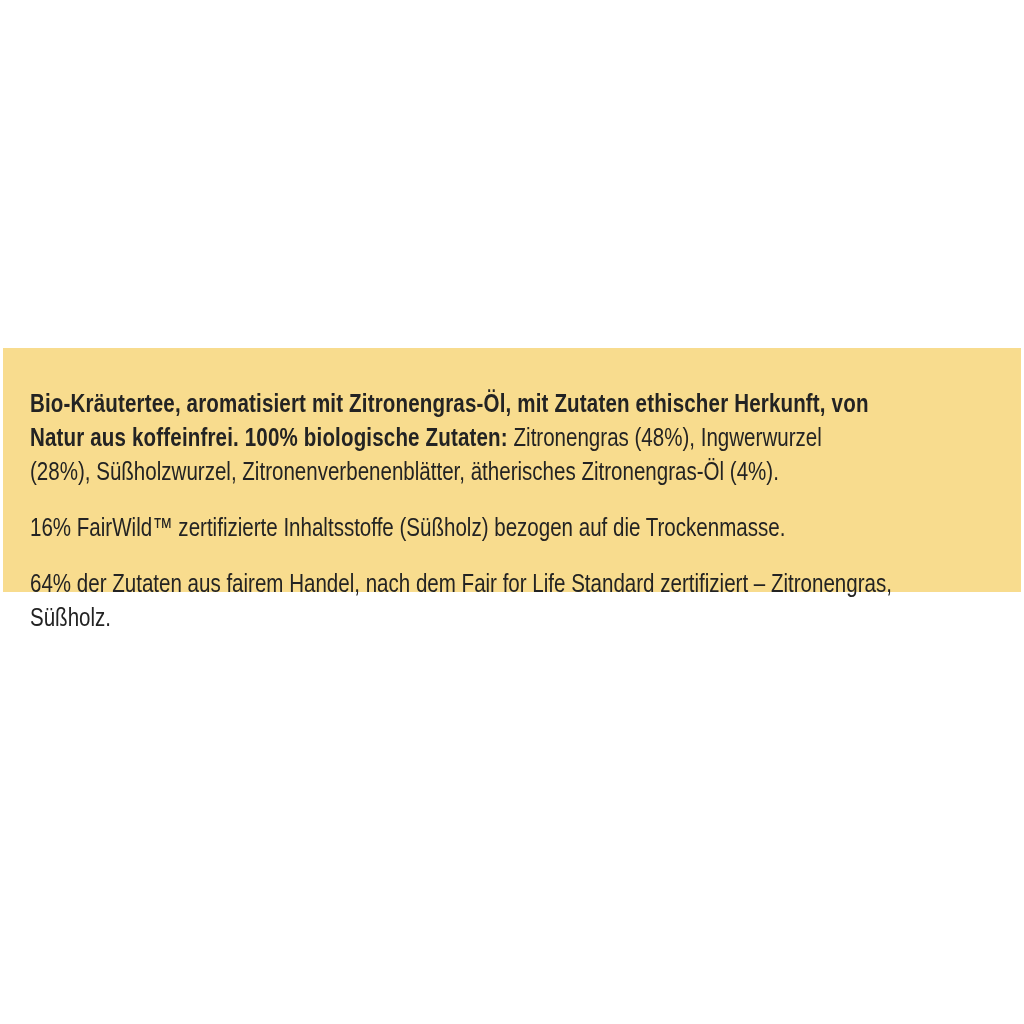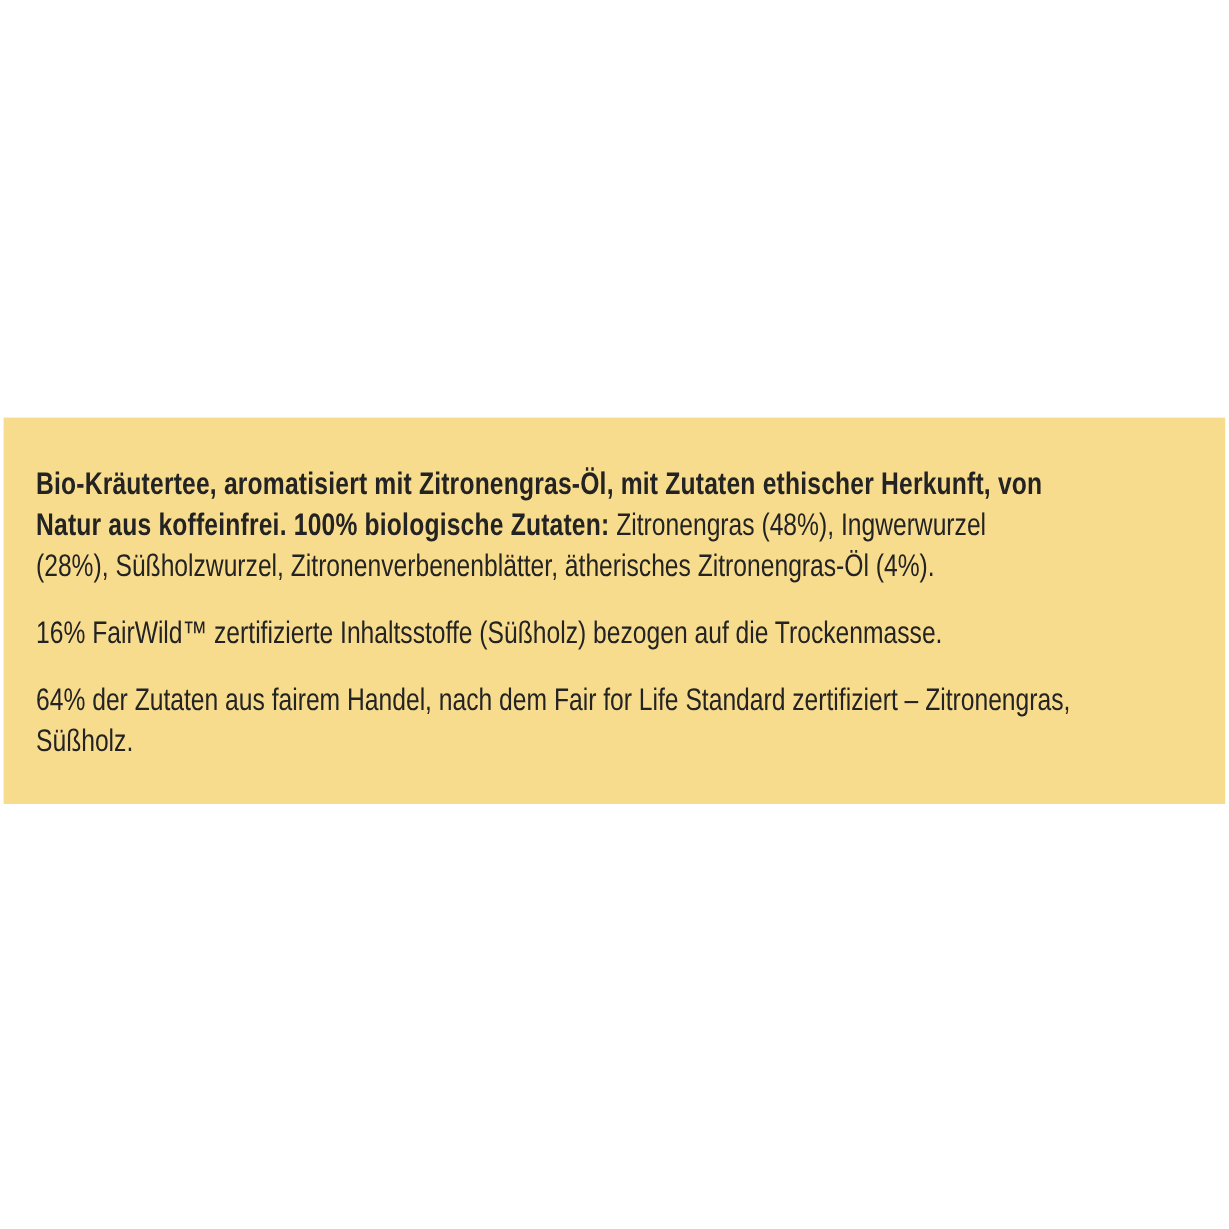--- a/index.html
+++ b/index.html
@@ -12,21 +12,21 @@
     height: 1024px;
     position: relative;
     overflow: hidden;
     font-family: "Liberation Sans", sans-serif;
   }
   .label-band {
     position: absolute;
     top: 348px;
     left: 3px;
     right: 3px;
-    height: 322px;
+    height: 244px;
     background: var(--band-color, #F8DC8E);
     box-sizing: border-box;
     padding: 38px 0 0 27px;
   }
   .label-text {
     transform: scaleX(0.79);
     transform-origin: left top;
     width: 1260px;
     color: var(--text-color, #232323);
     font-size: 26px;

